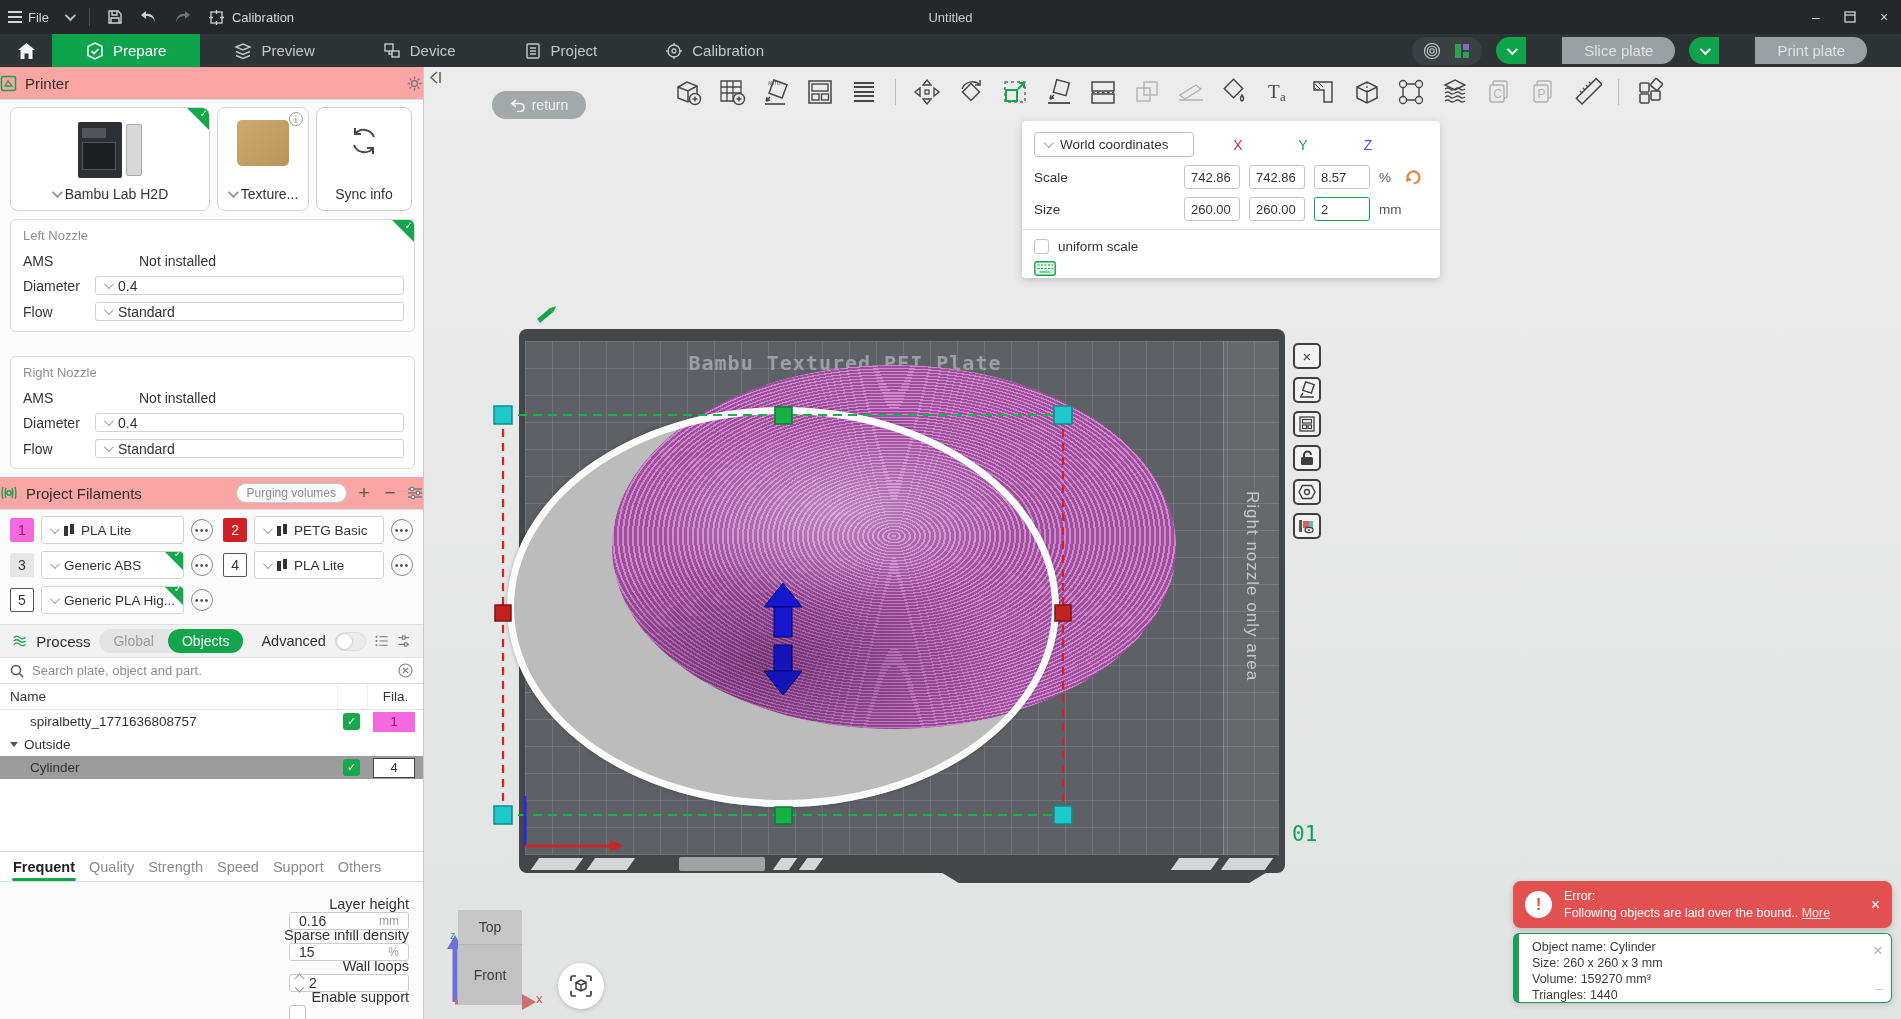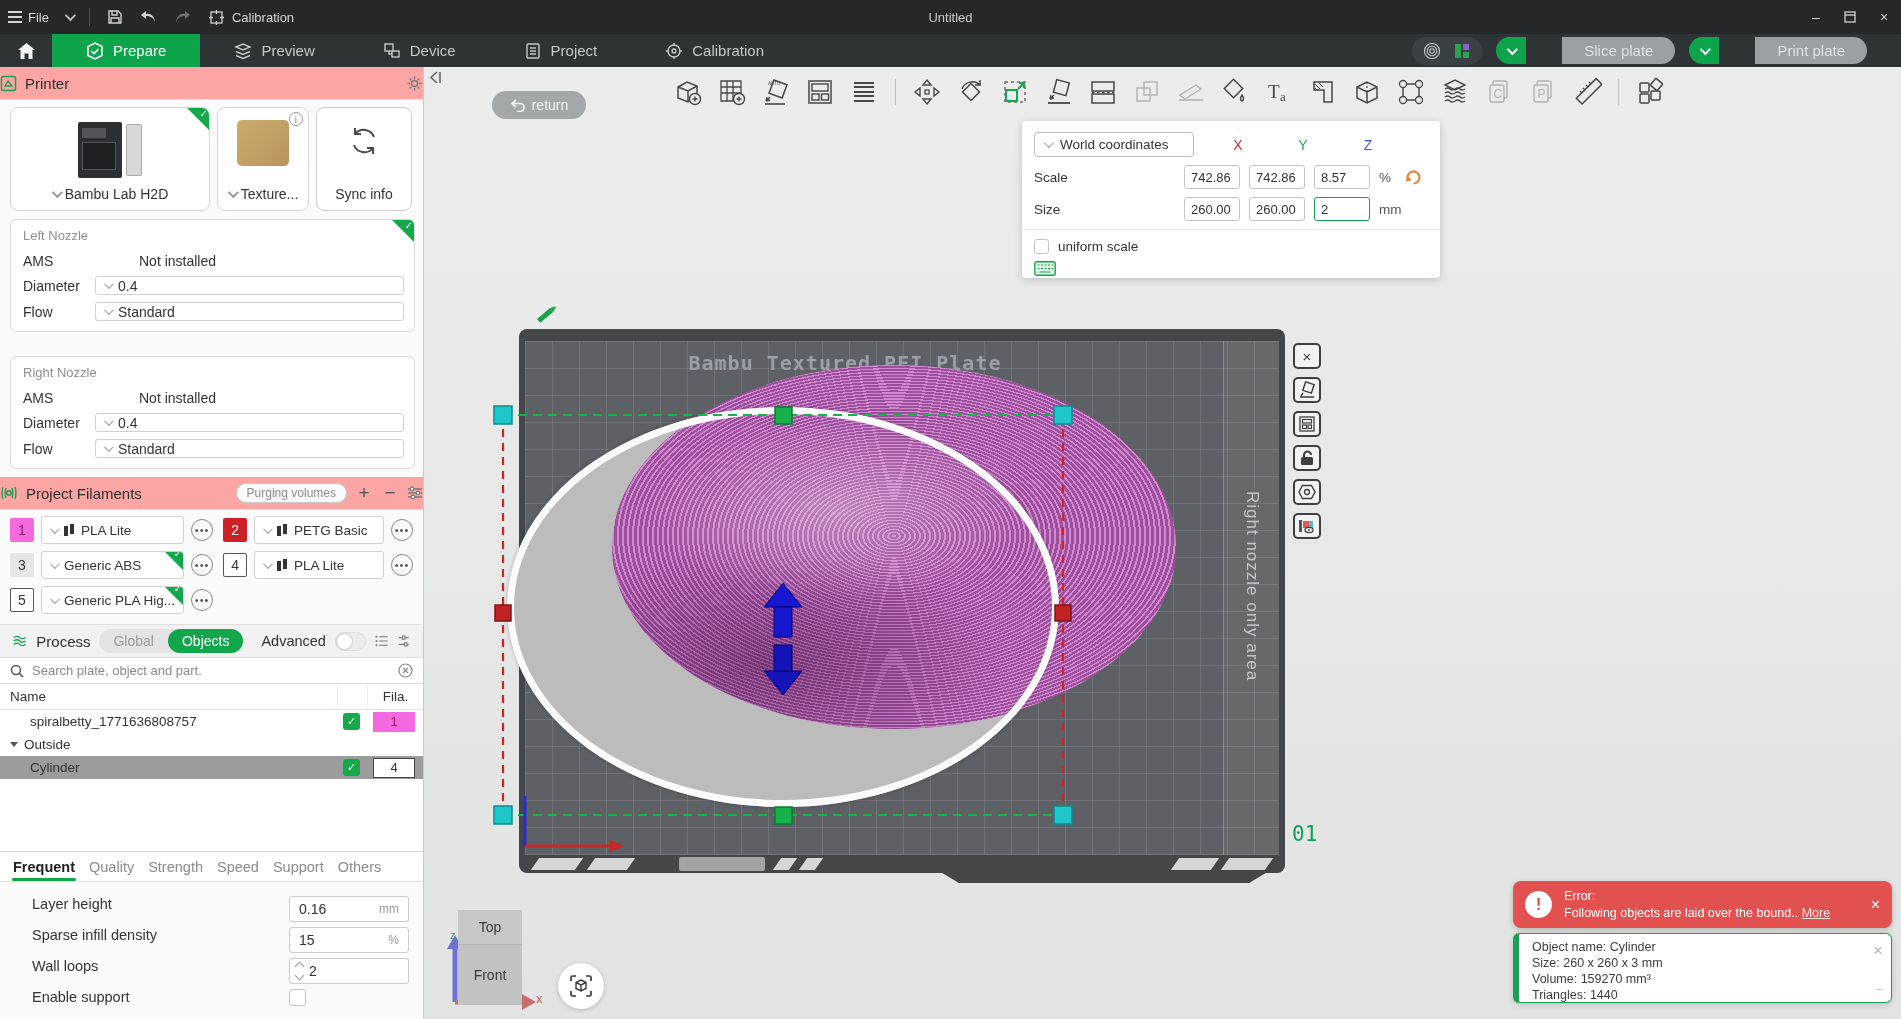--- a/index.html
+++ b/index.html
@@ -87,21 +87,21 @@
   .trow .caret { width:0; height:0; border-left:4px solid transparent; border-right:4px solid transparent; border-top:5px solid #555; margin-left:10px; }
   .trow.indent .lbl { padding-left:30px; }
   .trow.selected { background:#9c9c9c; }
   .chkbox { width:17px; height:17px; border-radius:3px; background:#17a84b; color:#fff; font-size:11px; display:flex; align-items:center; justify-content:center; margin-right:13px; }
   .fila-badge { width:42px; height:20px; display:flex; align-items:center; justify-content:center; font-size:13px; margin-right:8px; }
   .param-tabs { display:flex; align-items:center; gap:0; height:30px; border-bottom:1px solid #ddd; background:#fff; padding:0 6px; }
   .ptab { padding:0 7px; font-size:14.5px; color:#8b8b8b; height:100%; display:flex; align-items:center; position:relative; }
   .ptab.active { color:#222; font-weight:bold; }
   .ptab.active::after { content:""; position:absolute; left:6px; right:6px; bottom:0; height:3px; background:#12a64c; border-radius:2px; }
   .params { padding:14px 14px 0 32px; background:#fbfbfb; }
-  .prow { display:flex; align-items:flex-start; height:30px; margin-bottom:1px; }
+  .prow { display:flex; align-items:flex-end; height:30px; margin-bottom:1px;flex-direction:column; }
   .prow .plabel { flex:1; font-size:14.5px; color:#333; }
   .pinput { position:relative; width:120px; height:26px; border:1px solid #cccccc; border-radius:3px; background:#fff; display:flex; align-items:center; }
   .pinput input { width:70px; border:none; outline:none; font-size:14px; color:#333; padding-left:9px; background:transparent; font-family:"Liberation Sans",sans-serif; }
   .pinput .unit { position:absolute; right:9px; color:#9a9a9a; font-size:12px; }
   .spin { display:flex; flex-direction:column; gap:2px; padding-left:6px; }
   .spin i { width:7px; height:7px; border-right:1.5px solid #999; border-bottom:1.5px solid #999; }
   .spin .up { transform:rotate(-135deg); } .spin .dn { transform:rotate(45deg); }
   .cbox { width:17px; height:17px; border:1px solid #c3c3c3; border-radius:3px; background:#fff; }
 
   

